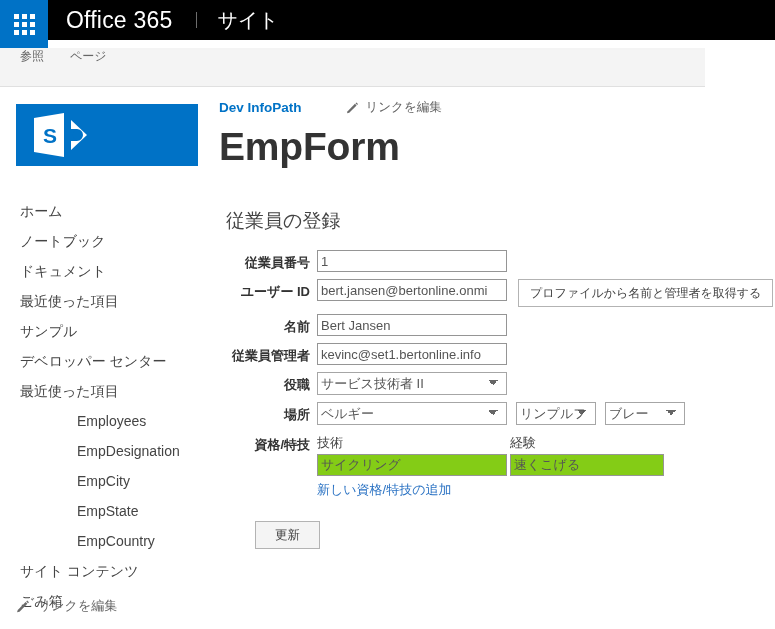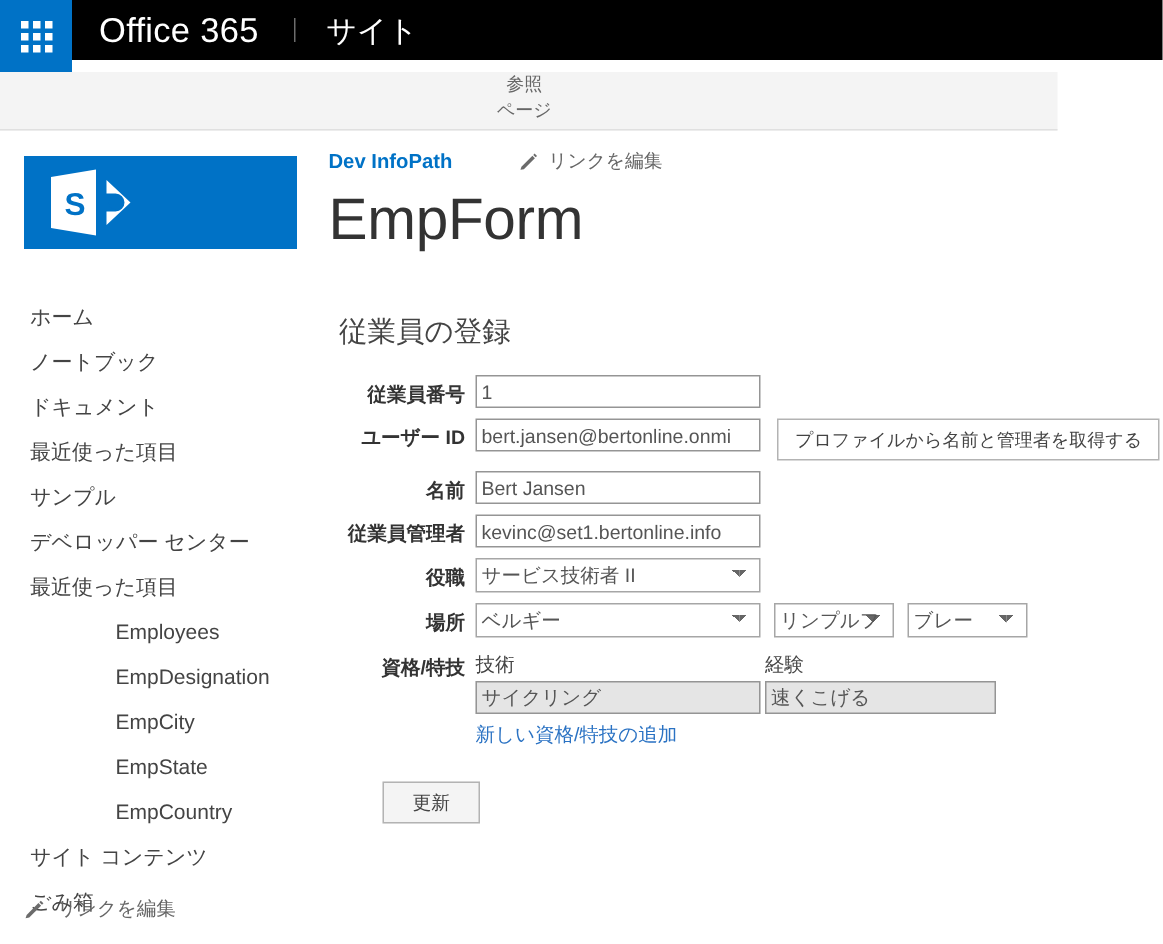--- a/index.html
+++ b/index.html
@@ -54,23 +54,22 @@
     padding: 0 20px;
     cursor: pointer;
   }
 
   
   .ribbon-row {
     position: absolute; top: 48px; left: 0;
     width: 705px; height: 39px;
     background: #f4f4f4;
     border-bottom: 1px solid #e0e0e0;
-    display: flex; align-items: center;
+    display: flex; align-items: flex-start;
     padding-left: 20px;
-    flex-direction: column;
   }
   .ribbon-tab {
     font-size: 12px;
     color: #666666;
     margin-right: 26px;
     cursor: pointer;
   }
 
   
   .page-body {
@@ -129,21 +128,21 @@
   .edit-links-top {
     display: flex; align-items: center;
     margin-left: 44px;
     font-size: 12.5px; color: #666666;
     cursor: pointer;
   }
   .edit-links-top .pencil { margin-right: 7px; display: inline-flex; }
 
   .page-title {
     font-size: 39px;
-    font-weight: 400;
+    font-weight: 700;
     color: #333333;
     line-height: 46px;
     margin-top: 6px;
     letter-spacing: -.2px;
   }
 
   
   .form-wrap { margin-top: 38px; }
   .form-heading {
     font-size: 19px;
@@ -221,21 +220,21 @@
   .skill-head {
     font-size: 13px;
     color: #444444;
     padding-top: 2px;
   }
   .skill-head.h1 { width: 193px; }
   .skill-inputs { display: flex; margin-top: 2px; }
   .skill-in {
     width: 190px; height: 22px;
     border: 1px solid #959595;
-    background: #e5e5e5;
+    background: #84cc16;
     font-size: 13px;
     color: #555555;
     padding: 0 3px;
     font-family: "Liberation Sans", "DejaVu Sans", sans-serif;
     outline: none;
   }
   .skill-in.second { margin-left: 3px; width: 154px; }
   .add-link {
     margin-top: 5px;
     font-size: 13px;

